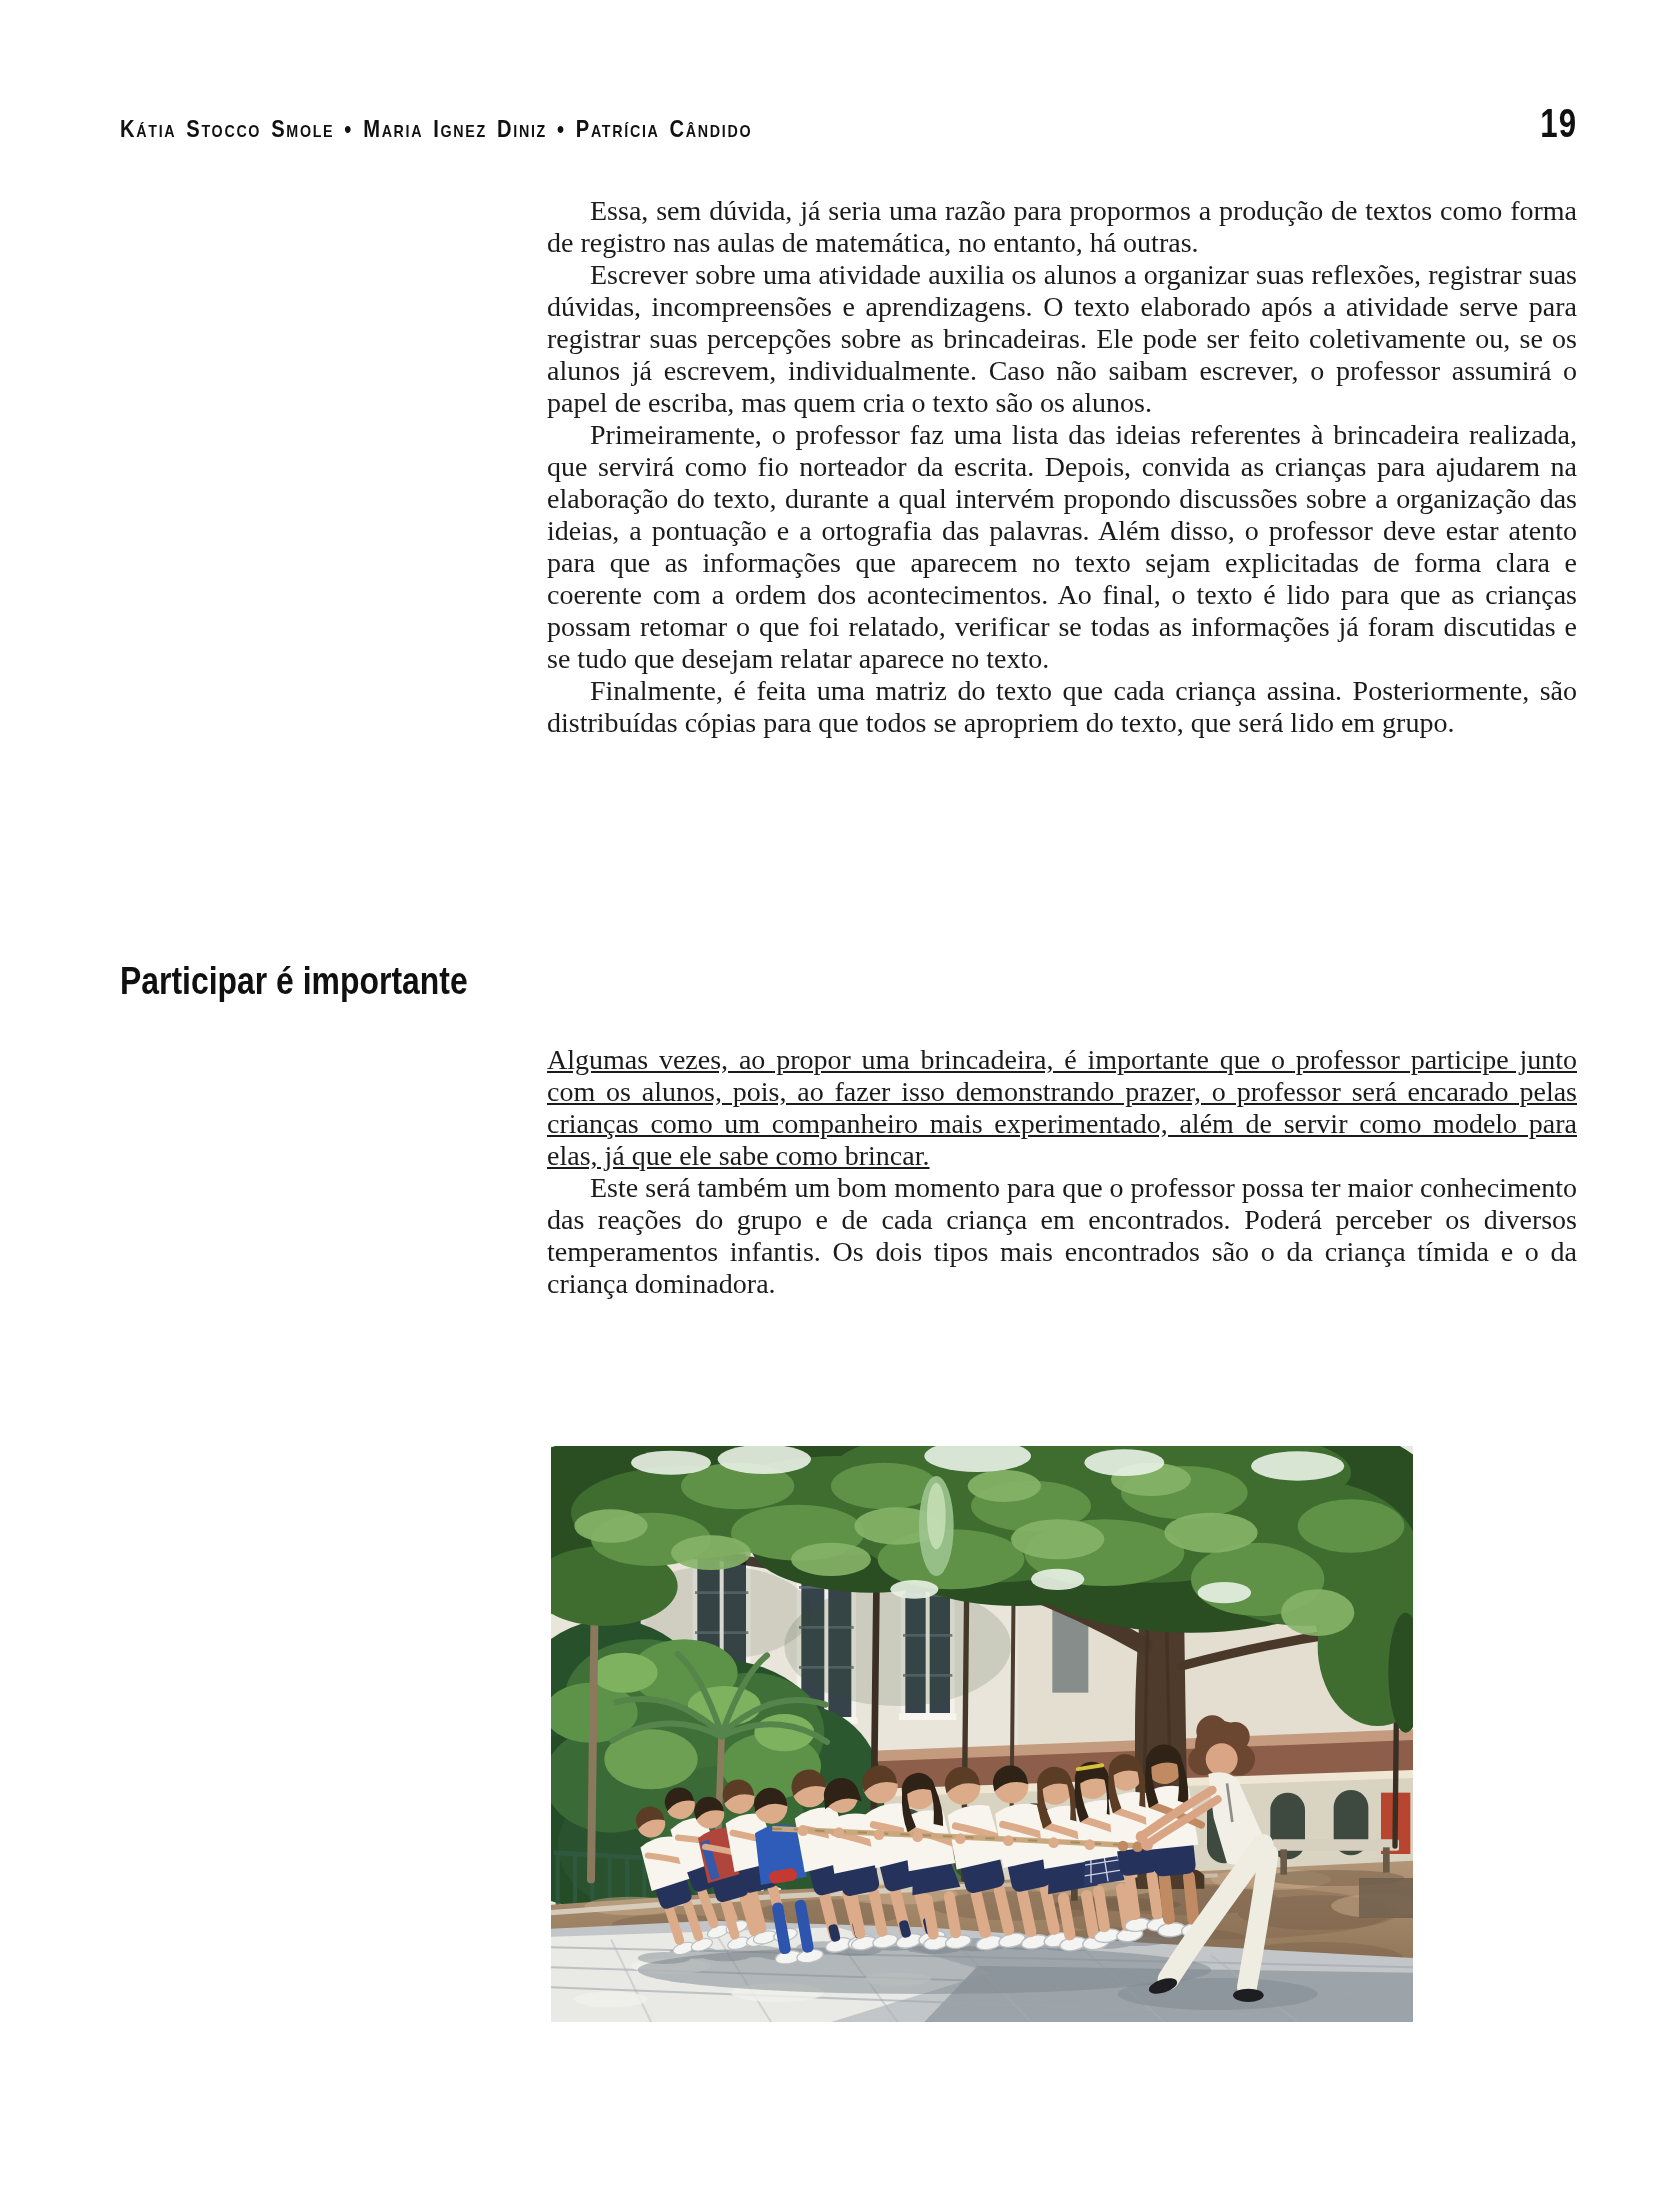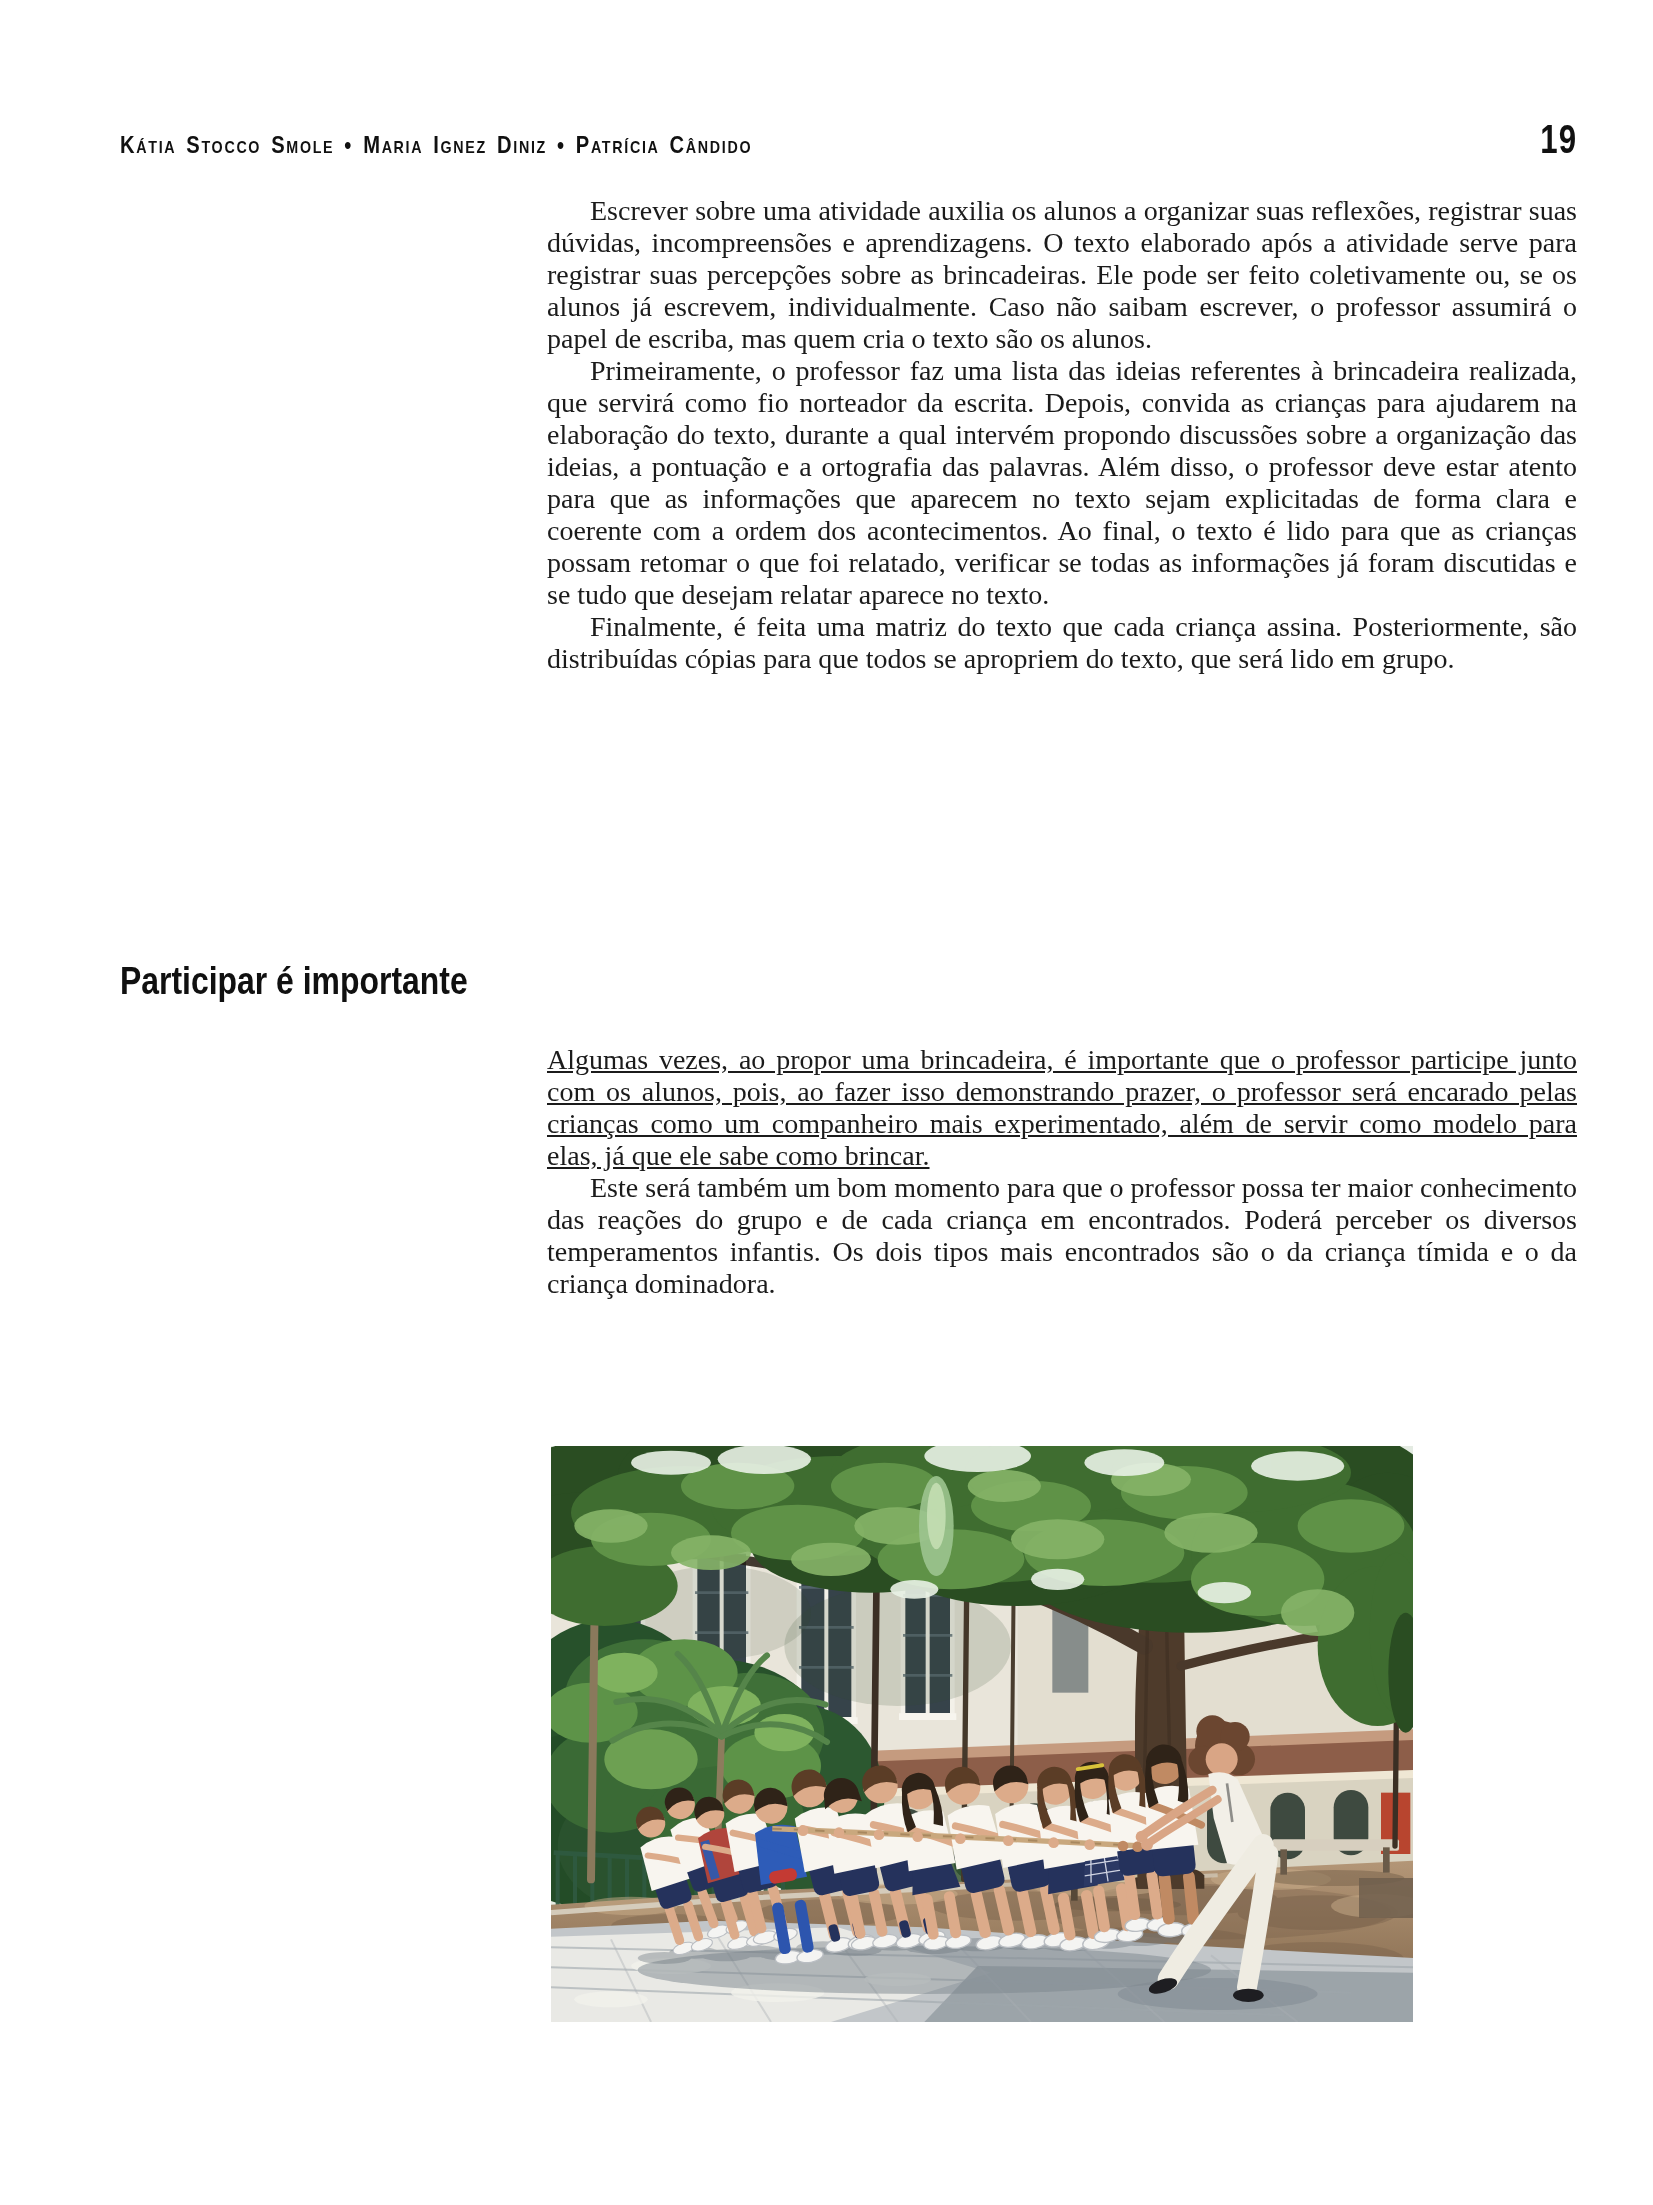--- a/index.html
+++ b/index.html
@@ -2,21 +2,21 @@
 <html lang="pt-BR" style="font-size:10.7px"><head>
 <meta charset="utf-8">
 <style>
   html,body{margin:0;padding:0;background:#ffffff;}
   .page{
     position:relative;width:1654px;height:2205px;background:#ffffff;
     font-family:"Liberation Serif", serif;color:#1b1b1b;overflow:hidden;
   }
   
   .runhead{
-    position:absolute;top:117px;left:120px;width:1457px;
+    position:absolute;top:101px;left:120px;width:1457px;
     display:flex;justify-content:space-between;align-items:baseline;
   }
   .authors{
     font-family:"Liberation Sans", sans-serif;font-weight:bold;
     font-variant:small-caps;font-size:24px;letter-spacing:2px;word-spacing:3.3px;
     display:inline-block;transform:scaleX(.84);transform-origin:0 70%;
     color:#111;white-space:nowrap;
   }
   .pagenum{
     font-family:"Liberation Sans", sans-serif;font-weight:bold;font-size:40px;
@@ -60,20 +60,21 @@
 <body>
 
 <div class="page">
 
   <div class="runhead">
     <span class="authors">Kátia Stocco Smole • Maria Ignez Diniz • Patrícia Cândido</span>
     <span class="pagenum">19</span>
   </div>
 
   <div class="col col1">
+    <p>Essa, sem dúvida, já seria uma razão para propormos a produção de textos como forma de registro nas aulas de matemática, no entanto, há outras.</p>
     <p>Escrever sobre uma atividade auxilia os alunos a organizar suas reflexões, registrar suas dúvidas, incompreensões e aprendizagens. O texto elaborado após a atividade serve para registrar suas percepções sobre as brincadeiras. Ele pode ser feito coletivamente ou, se os alunos já escrevem, individualmente. Caso não saibam escrever, o professor assumirá o papel de escriba, mas quem cria o texto são os alunos.</p>
     <p>Primeiramente, o professor faz uma lista das ideias referentes à brincadeira realizada, que servirá como fio norteador da escrita. Depois, convida as crianças para ajudarem na elaboração do texto, durante a qual intervém propondo discussões sobre a organização das ideias, a pontuação e a ortografia das palavras. Além disso, o professor deve estar atento para que as informações que aparecem no texto sejam explicitadas de forma clara e coerente com a ordem dos acontecimentos. Ao final, o texto é lido para que as crianças possam retomar o que foi relatado, verificar se todas as informações já foram discutidas e se tudo que desejam relatar aparece no texto.</p>
     <p>Finalmente, é feita uma matriz do texto que cada criança assina. Posteriormente, são distribuídas cópias para que todos se apropriem do texto, que será lido em grupo.</p>
   </div>
 
   <h2 class="heading">
     <span class="cond">Participar é importante</span>
   </h2>
 
   <div class="col col2">

